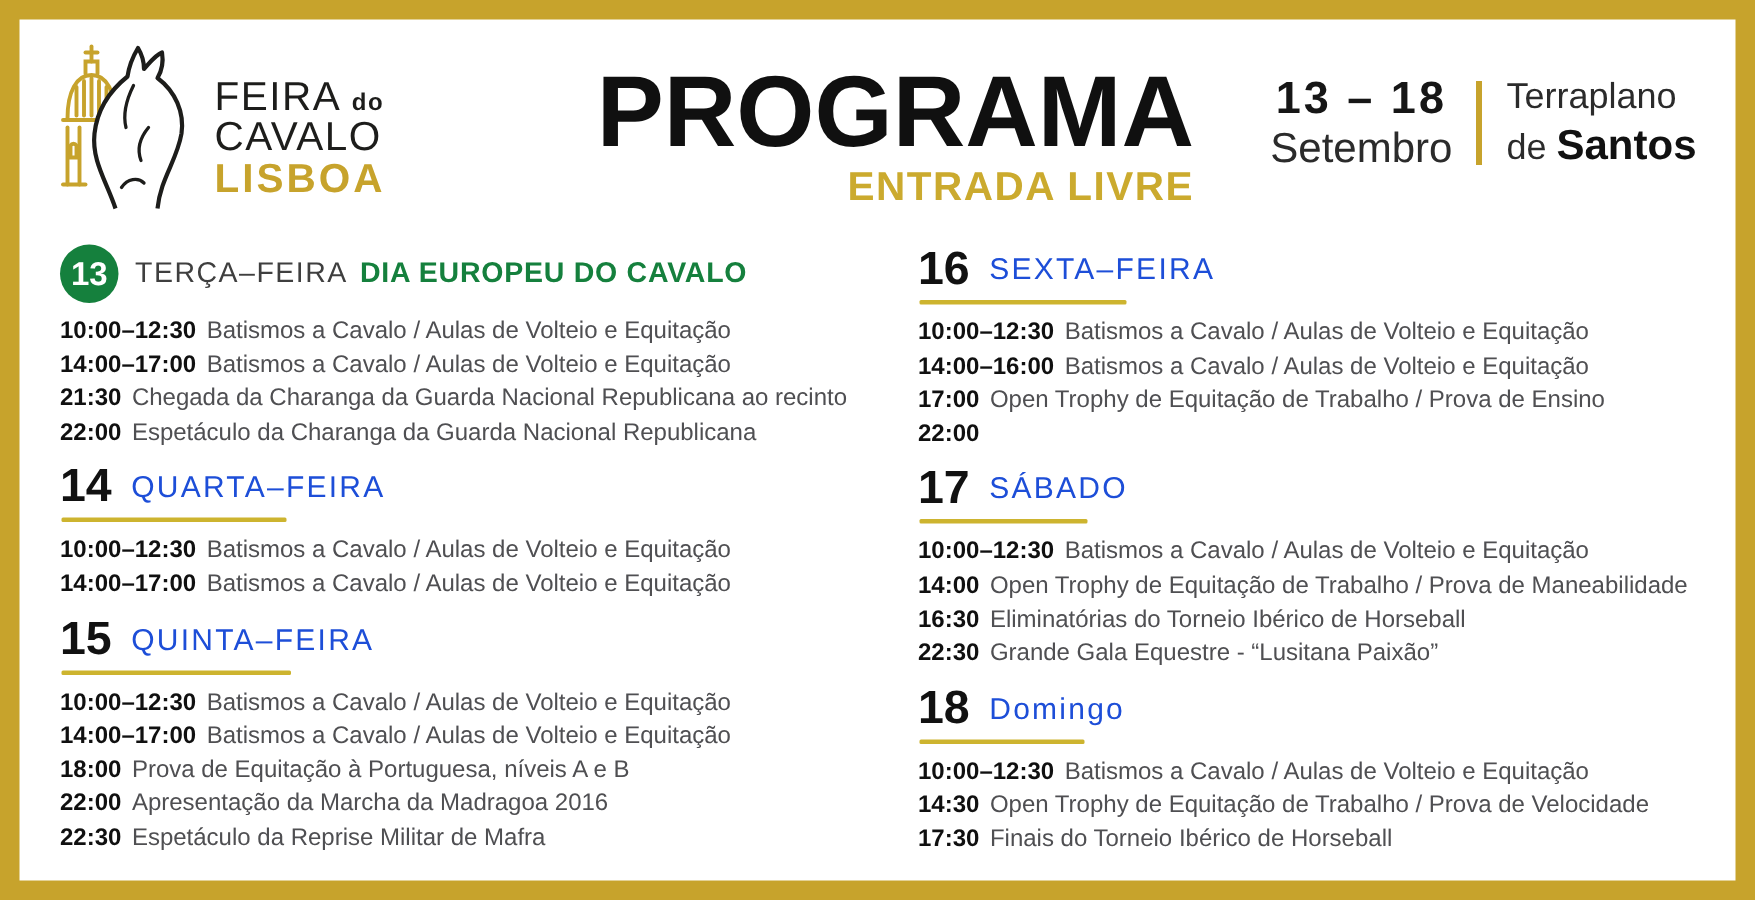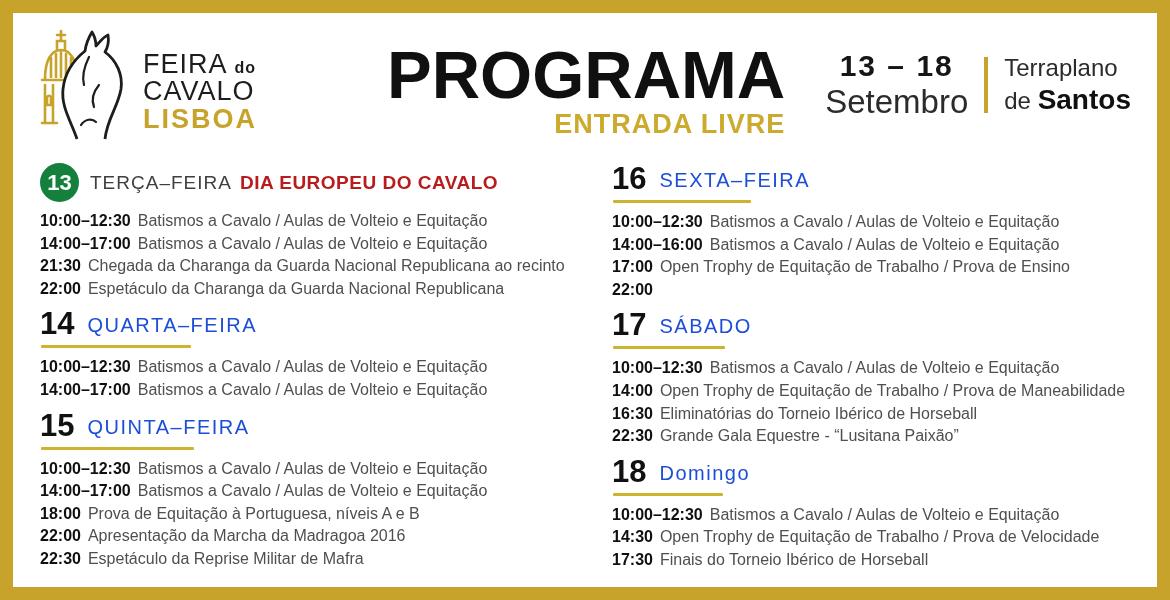--- a/index.html
+++ b/index.html
@@ -36,21 +36,21 @@
     color:#101010; line-height:1.0;
   }
   .title-sub {
     font-size:27px; font-weight:800; letter-spacing:1px;
     color:#cbaa2e; margin-top:1px;
   }
 
   .date-block { display:flex; align-items:center; gap:16px; padding-top:22px; margin-right:8px; }
   .dates { text-align:center; }
   .date-range { font-size:30px; font-weight:800; color:#161616; letter-spacing:2px; }
-  .date-month { font-size:33px; font-weight:400; color:#2b2b2b; margin-top:0px;text-align:right; }
+  .date-month { font-size:28px; font-weight:400; color:#2b2b2b; margin-top:0px;text-align:right; }
   .v-divider { width:4px; height:56px; background:#c7a32c; }
   .venue { line-height:1.18; }
   .venue-line1 { font-size:24px; color:#2b2b2b; font-weight:400; }
   .venue-line2 { font-size:24px; color:#2b2b2b; font-weight:400; }
   .venue-line2 b { font-size:28px; font-weight:800; color:#111; }
 
   
   .columns { display:flex; padding:14px 14px 0 27px; gap:32px; }
   .col { flex:0 0 540px; }
   .col.right { flex:1 1 auto; }
@@ -62,21 +62,21 @@
   .day-underline { height:3px; background:#cdb42f; margin:6px 0 8px 1px; border-radius:1px; }
 
   .day13-header { display:flex; align-items:center; gap:11px; margin-bottom:8px; }
   .day-badge {
     width:39px; height:39px; border-radius:50%;
     background:#15803d; color:#fff;
     display:flex; align-items:center; justify-content:center;
     font-size:22px; font-weight:800;
   }
   .day13-name { font-size:19px; color:#3f3f3f; letter-spacing:1px; font-weight:400; }
-  .day13-highlight { font-size:19px; color:#b91c1c; font-weight:800; letter-spacing:0.5px; margin-left:-3px; }
+  .day13-highlight { font-size:19px; color:#15803d; font-weight:800; letter-spacing:0.5px; margin-left:-3px; }
 
   .event { display:flex; font-size:16px; line-height:1.35; margin-bottom:1px; }
   .event-time { font-weight:800; color:#101010; margin-right:7px; white-space:nowrap; }
   .event-desc { color:#4f4f52; }
 </style>
 </head>
 <body>
 
 <div class="poster">
 

